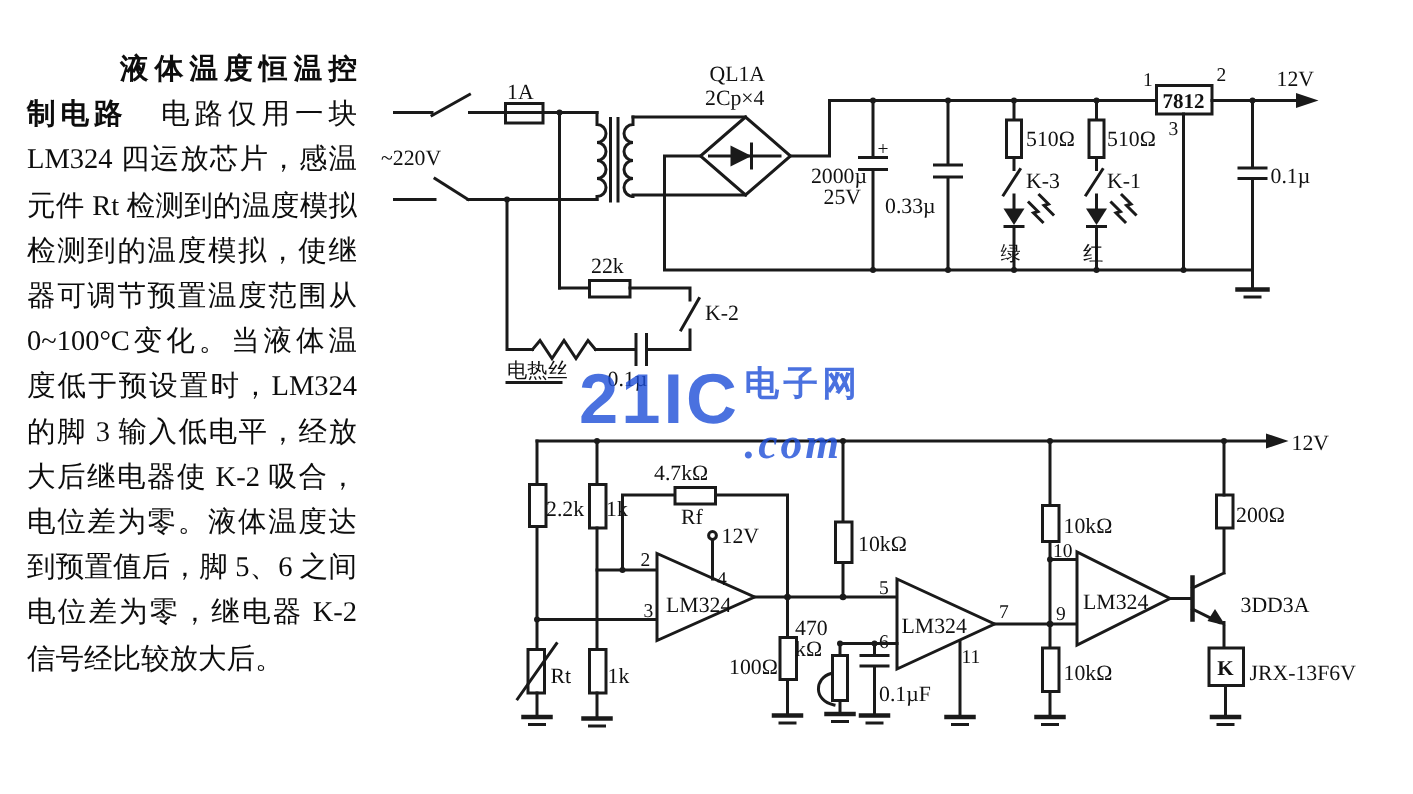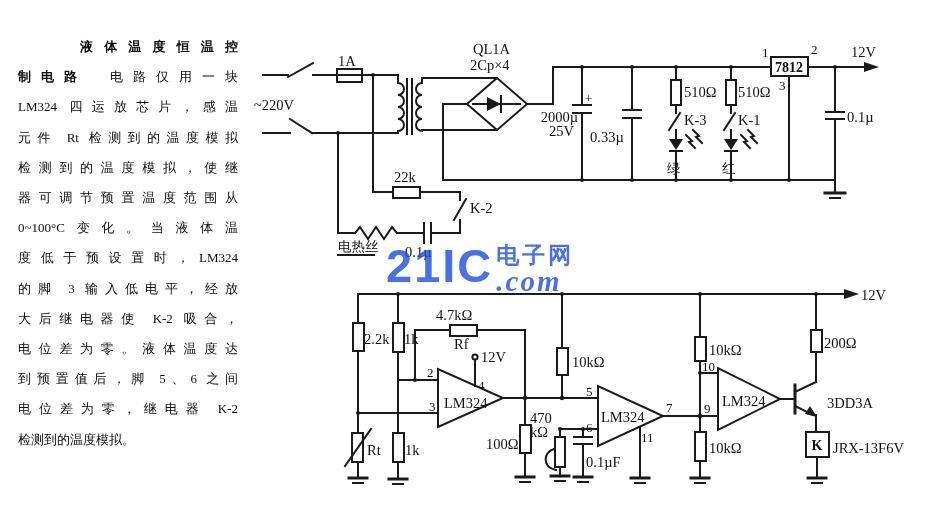--- a/index.html
+++ b/index.html
@@ -1,30 +1,30 @@
 <!DOCTYPE html>
 <html><head>
 <meta charset="utf-8">
 <style>
   html,body{margin:0;padding:0;background:#e8e8e8;}
   .page{position:relative;width:942px;height:529px;background:#ffffff;overflow:hidden;
         font-family:"Liberation Serif","DejaVu Serif",serif;color:#141414;}
   
   .text-col{position:absolute;left:18px;top:32px;width:220px;}
-  .tline{font-family:"Liberation Serif","DejaVu Sans",sans-serif;font-size:13px;line-height:30.2px;
+  .tline{font-family:"Liberation Serif","DejaVu Sans",sans-serif;font-size:19px;line-height:30.2px;
          color:#0d0d0d;text-align:justify;text-align-last:justify;white-space:normal;}
   .tline .tb{font-weight:bold;}
   .tline.indent{padding-left:62px;}
   .tline.last{text-align-last:left;}
   
   .wm{position:absolute;left:386px;top:240px;display:flex;align-items:flex-start;
       color:#1d4ed8;opacity:.8;pointer-events:none;}
   .wm-big{font-family:"Liberation Sans","DejaVu Sans",sans-serif;font-weight:bold;
           font-size:47px;line-height:52px;letter-spacing:2px;}
-  .wm-right{display:flex;flex-direction:column;margin-left:3px;}
+  .wm-right{display:flex;flex-direction:column;margin-left:3px;gap:15px;}
   .wm-site{font-family:"DejaVu Sans",sans-serif;font-weight:bold;font-size:23px;letter-spacing:3px;}
   .wm-com{font-family:Liberation Serif, serif;font-style:italic;font-weight:bold;
           font-size:29px;margin-top:-6px;letter-spacing:2px;}
   
   svg{position:absolute;left:0;top:0;}
   .w{stroke:#1a1a1a;stroke-width:2;fill:none;stroke-linecap:square;}
   .wt{stroke:#1a1a1a;stroke-width:3;fill:none;stroke-linecap:square;}
   .comp{stroke:#1a1a1a;stroke-width:2;fill:#ffffff;}
   .fill{fill:#1a1a1a;stroke:none;}
   .cl{font-family:"Liberation Serif","DejaVu Serif",serif;font-size:14.5px;fill:#111;}
@@ -60,21 +60,21 @@
 
       <div class="tline"><b class="tb"></b><span>大后继电器使 K-2 吸合，</span></div>
 
       <div class="tline"><b class="tb"></b><span>电位差为零。液体温度达</span></div>
 
       <div class="tline"><b class="tb"></b><span>到预置值后，脚 5、6 之间</span></div>
 
       <div class="tline"><b class="tb"></b><span>电位差为零，继电器 K-2</span></div>
 
 
-      <div class="tline last"><b class="tb"></b><span>检测到的温度模拟。</span></div>
+      <div class="tline last"><b class="tb"></b><span>信号经比较放大后。</span></div>
     </div>
 
   <svg width="942" height="529" viewBox="0 0 942 529">
 
     <g>
 
       <g>
         <path class="w" d="M263,75 H288 M263,133 H290"></path>
         <path class="w" d="M288,77 L313,63"></path>
         <path class="w" d="M290,119 L312,133"></path>

